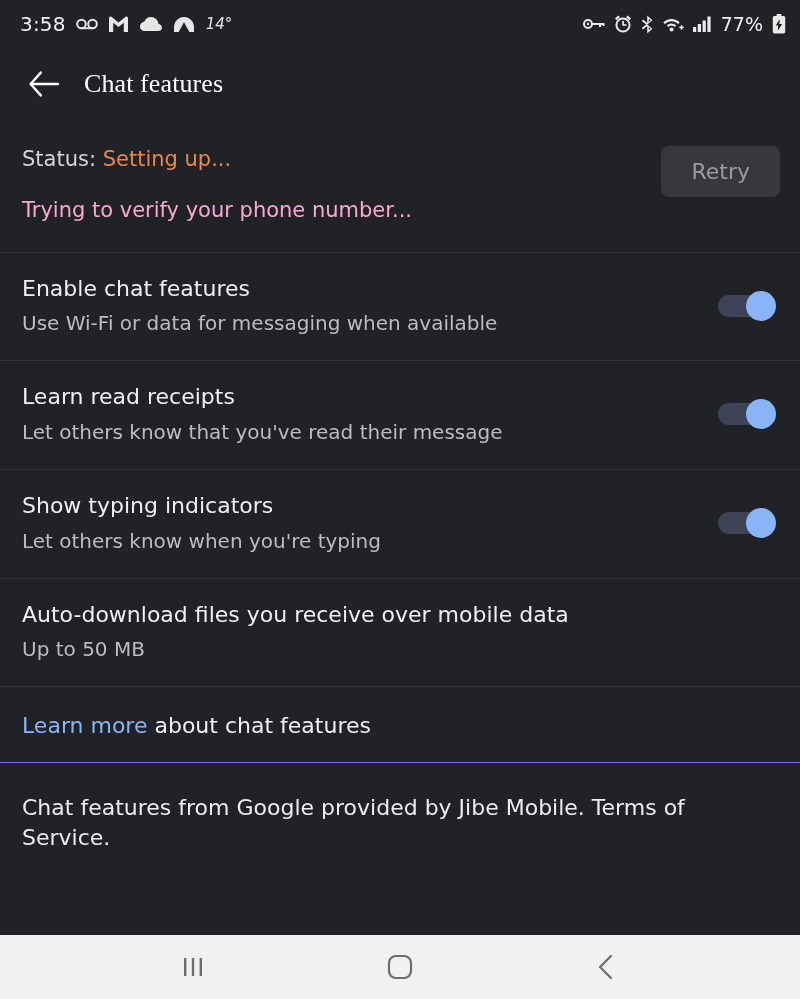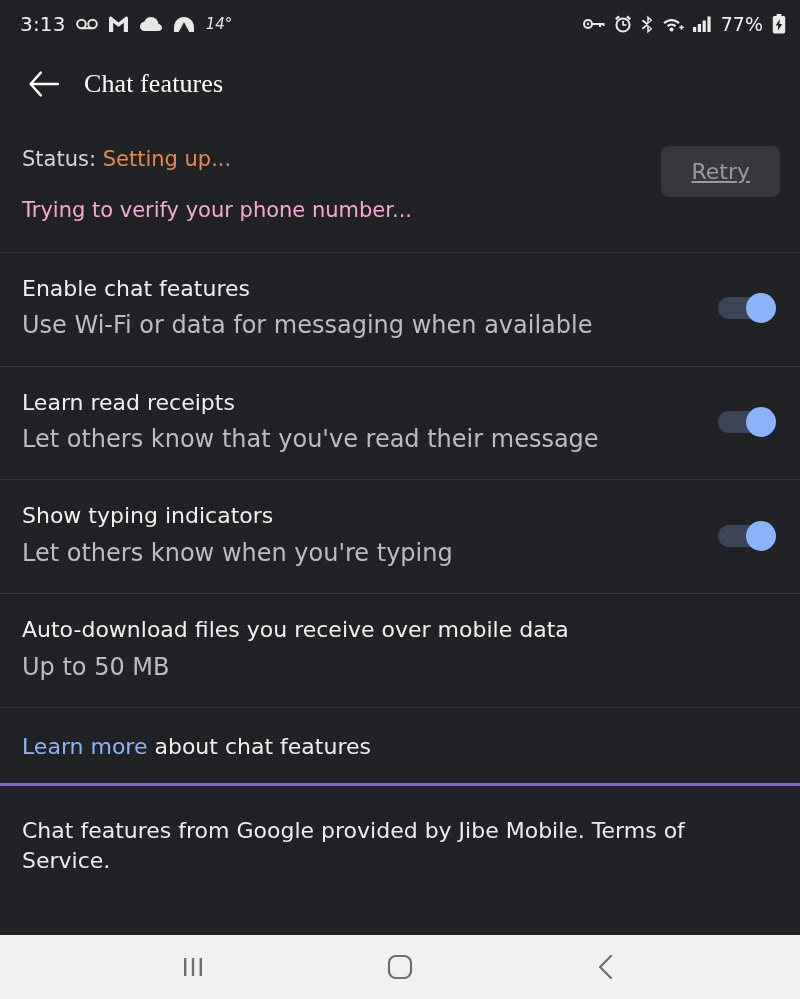--- a/index.html
+++ b/index.html
@@ -36,46 +36,46 @@
     border-bottom:1px solid #333539;
   }
   .status-lines { padding-top:2px; }
   .status-line1 { font-size:21px; color:#d5d6d8; line-height:1.45; }
   .status-value { color:#e8884e; }
   .status-line2 { font-size:21px; color:#f9a8d4; line-height:1.45; margin-top:21px; }
   .retry-btn {
     background:#36383c; color:#9a9b9e;
     border:none; border-radius:8px;
     font-size:22px; font-family:"DejaVu Sans", sans-serif;
-    padding:13px 30px; margin-top:4px; white-space:nowrap;text-decoration:underline;
+    padding:13px 30px; margin-top:4px; white-space:nowrap;
   }
 
   
   .row {
     display:flex; align-items:center; justify-content:space-between;
     padding:22px 24px 24px 22px;
     border-bottom:1px solid #333539;
     min-height:106px;
   }
   .row-text { flex:1; padding-right:18px; }
   .row-title { font-size:22px; color:#f0f0f1; line-height:1.3; }
-  .row-sub { font-size:24px; color:#bcbdbf; line-height:1.3; margin-top:7px; }
+  .row-sub { font-size:20px; color:#bcbdbf; line-height:1.3; margin-top:7px; }
 
   .toggle { position:relative; width:58px; height:30px; flex:0 0 58px; }
   .toggle .track {
     position:absolute; left:0; top:4px;
     width:48px; height:22px; border-radius:11px; background:#3d4457;
   }
   .toggle .thumb {
     position:absolute; right:0; top:0;
     width:30px; height:30px; border-radius:50%; background:#8ab4f8;
   }
 
   
-  .learn-row { padding:26px 22px 24px 22px; border-bottom:3px solid #8b5cf6; }
+  .learn-row { padding:26px 22px 24px 22px; border-bottom:1px solid #8b5cf6; }
   .learn-row .t { font-size:22px; color:#f0f0f1; }
   .learn-link { color:#8ab4f8; }
   .legal-row { padding:30px 22px 0 22px; }
   .legal-row .t { font-size:22px; color:#eceded; line-height:1.35; }
 
   .spacer { flex:1 1 auto; }
 
   
   .navbar {
     flex:0 0 64px; height:64px; background:#f1f1f1;
@@ -84,21 +84,21 @@
   }
   .nav-btn { width:70px; height:46px; display:flex; align-items:center; justify-content:center; }
 </style>
 </head>
 <body>
 
 <div class="screen">
 
   <div class="statusbar">
     <div class="sb-left">
-      <span class="sb-time">3:13</span>
+      <span class="sb-time">3:58</span>
       <span class="icn">
         <svg width="22" height="14" viewBox="0 0 22 14">
             <circle cx="5.5" cy="7" r="4.3" fill="none" stroke="#e6e6e7" stroke-width="2"></circle>
             <circle cx="16.5" cy="7" r="4.3" fill="none" stroke="#e6e6e7" stroke-width="2"></circle>
             <rect x="5.5" y="10.3" width="11" height="1.9" fill="#e6e6e7"></rect>
           </svg>
       </span>
       <span class="icn">
         <svg width="21" height="18" viewBox="0 0 21 18">
             <path d="M1 17V3.2C1 1.8 2.3 1 3.4 1.8L10.5 7.4 17.6 1.8C18.7 1 20 1.8 20 3.2V17h-4.2V7.8L10.5 12 5.2 7.8V17H1z" fill="#e6e6e7"></path>

